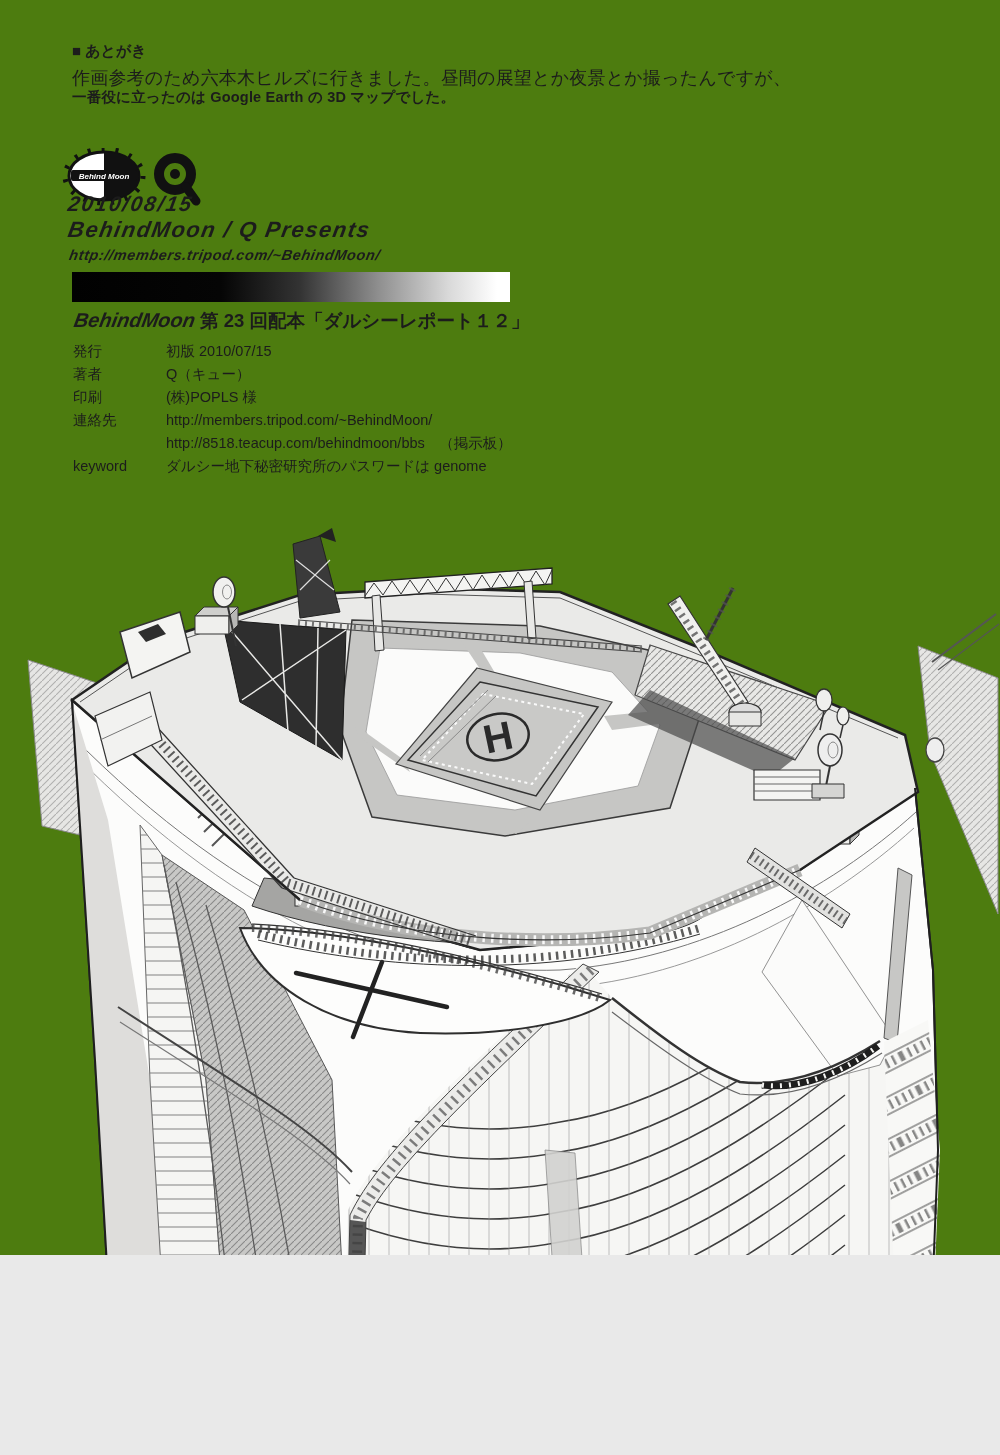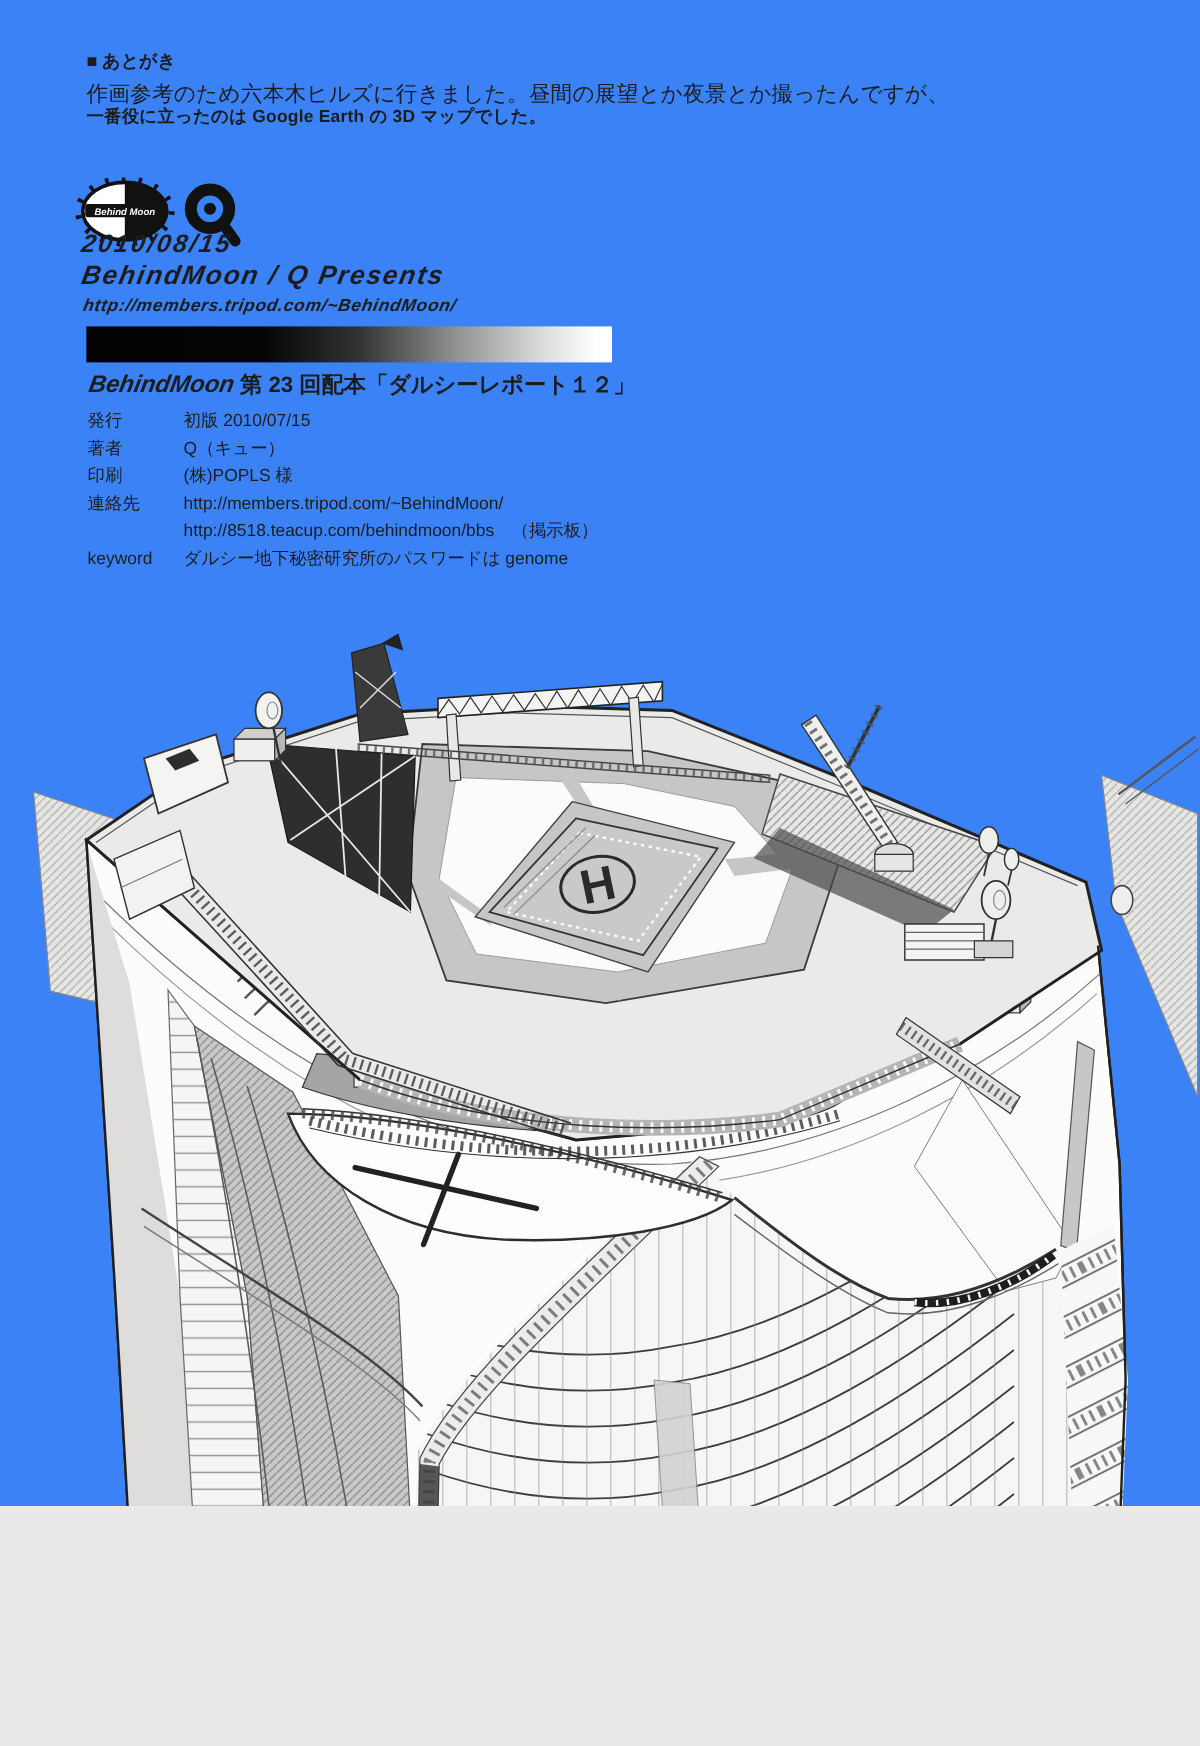--- a/index.html
+++ b/index.html
@@ -1,36 +1,36 @@
 <!DOCTYPE html>
 <html><head>
 <meta charset="utf-8">
 <style>
   html,body{margin:0;padding:0;background:#e9e9e9;}
-  .page{position:relative;width:1000px;height:1255px;background:#3b82f6;overflow:hidden;
+  .page{position:relative;width:1000px;height:1255px;background:#4d7c0f;overflow:hidden;
         font-family:"Liberation Sans","DejaVu Sans",sans-serif;color:#1c1c1c;}
   .abs{position:absolute;}
   
   .aft-head{left:72px;top:42px;font-size:15px;font-weight:bold;}
   .aft-line1{left:72px;top:66px;font-size:18px;letter-spacing:.2px;}
   .aft-line2{left:72px;top:88px;font-size:14.5px;letter-spacing:.2px;font-weight:bold;}
   
   .logo-bm{left:62px;top:148px;}
   .logo-q{left:150px;top:150px;}
   .techno{font-weight:bold;font-style:italic;transform:skewX(-10deg);transform-origin:left bottom;display:inline-block;}
   .date{left:66px;top:192px;font-size:21px;letter-spacing:2px;}
   .presents{left:66px;top:217px;font-size:22px;letter-spacing:1.5px;}
   .url{left:68px;top:247px;font-size:14.5px;letter-spacing:.6px;}
   .bar{left:72px;top:272px;width:438px;height:30px;
        background:linear-gradient(90deg,#010101 0%,#050505 34%,#333 52%,#8f8f8f 70%,#d9d9d9 86%,#fff 97%);}
   
   .col-title{left:72px;top:308px;font-size:18.5px;font-weight:bold;white-space:nowrap;}
   .col-title .bn{font-size:20px;margin-right:7px;}
   .col-table{left:73px;top:340px;font-size:14.5px;line-height:23px;}
-  .crow{display:flex;}
+  .crow{display:flex;gap:13px;}
   .clabel{width:80px;flex:0 0 80px;}
   .cvals div{white-space:nowrap;}
   svg text{font-family:"Liberation Sans","DejaVu Sans",sans-serif;}
 </style>
 </head>
 <body>
 
 <div class="page">
 
   <div class="abs aft-head">■ あとがき</div>

